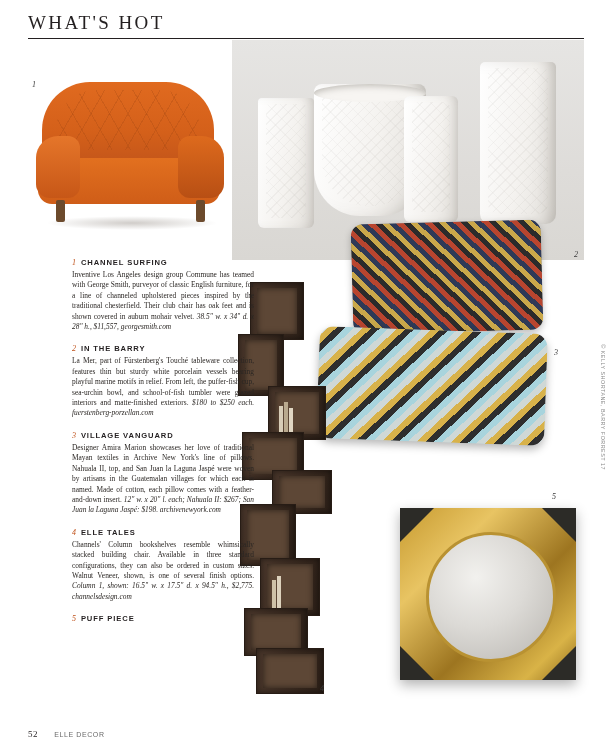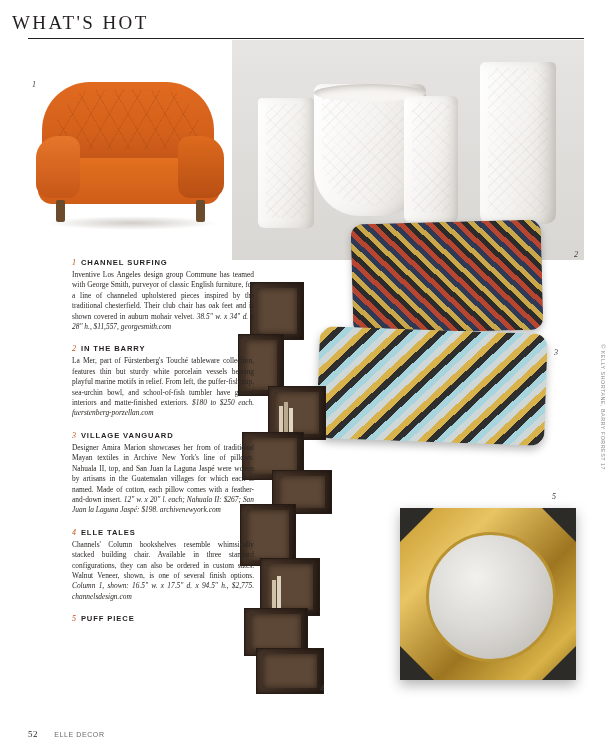--- a/index.html
+++ b/index.html
@@ -17,21 +17,21 @@
   }
   .page {
     position: relative;
     width: 610px;
     height: 751px;
   }
 
   
   .page-header {
     position: absolute;
-    left: 12px;
+    left: 28px;
     top: 12px;
     font-family: "Liberation Serif", serif;
     font-size: 19px;
     letter-spacing: 2.4px;
     color: #231f20;
   }
   .header-rule {
     position: absolute;
     left: 28px;
     top: 38px;
@@ -384,31 +384,31 @@
         <span>Inventive Los Angeles design group Commune has teamed with George Smith, purveyor of classic English furniture, for a line of channeled upholstered pieces inspired by the traditional chesterfield. Their club chair has oak feet and is shown covered in auburn mohair velvet.</span>
         <span class="meta">38.5" w. x 34" d. x 28" h., $11,557, georgesmith.com</span>
       </div>
     </div>
 
     <div class="entry">
       <div class="entry-head">
         <span class="entry-num">2</span><span>IN THE BARRY</span>
       </div>
       <div class="entry-body">
-        <span>La Mer, part of Fürstenberg's Touché tableware collection, features thin but sturdy white porcelain vessels bearing playful marine motifs in relief. From left, the puffer-fish cup, sea-urchin bowl, and school-of-fish tumbler have glazed interiors and matte-finished exteriors.</span>
+        <span>La Mer, part of Fürstenberg's Touché tableware collection, features thin but sturdy white porcelain vessels bearing playful marine motifs in relief. From left, the puffer-fish cup, sea-urchin bowl, and school-of-fish tumbler were glazed interiors and matte-finished exteriors.</span>
         <span class="meta">$180 to $250 each. fuerstenberg-porzellan.com</span>
       </div>
     </div>
 
     <div class="entry">
       <div class="entry-head">
         <span class="entry-num">3</span><span>VILLAGE VANGUARD</span>
       </div>
       <div class="entry-body">
-        <span>Designer Amira Marion showcases her from of traditional Mayan textiles in Archive New York's line of pillows. Nahuala II, top, and San Juan la Laguna Jaspé were woven by artisans in the Guatemalan villages for which each is named. Made of cotton, each pillow comes with a feather-and-down insert.</span>
+        <span>Designer Amira Marion showcases her love of traditional Mayan textiles in Archive New York's line of pillows. Nahuala II, top, and San Juan la Laguna Jaspé were woven by artisans in the Guatemalan villages for which each is named. Made of cotton, each pillow comes with a feather-and-down insert.</span>
         <span class="meta">12" w. x 20" l. each; Nahuala II: $267; San Juan la Laguna Jaspé: $198. archivenewyork.com</span>
       </div>
     </div>
 
     <div class="entry">
       <div class="entry-head">
         <span class="entry-num">4</span><span>ELLE TALES</span>
       </div>
       <div class="entry-body">
         <span>Channels' Column bookshelves resemble whimsically stacked building chair. Available in three standard configurations, they can also be ordered in custom sizes. Walnut Veneer, shown, is one of several finish options.</span>

